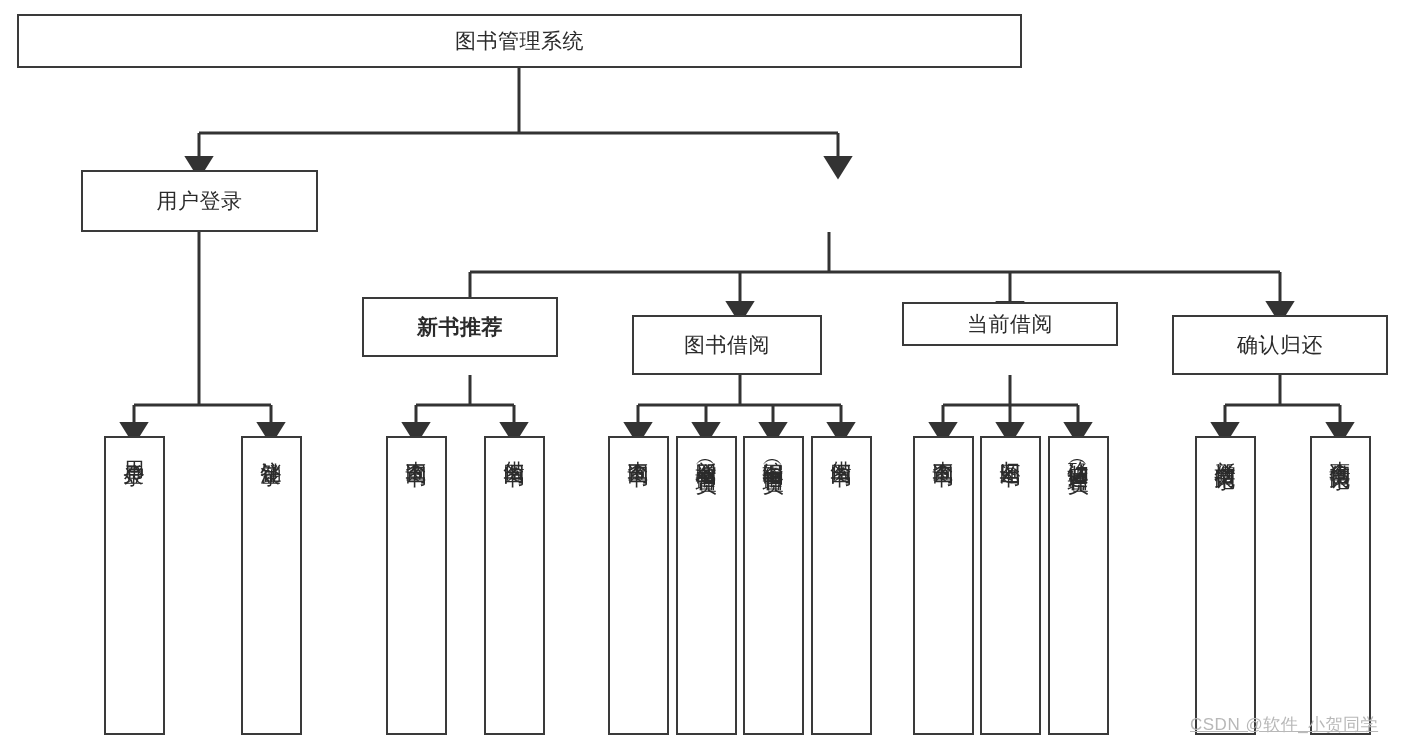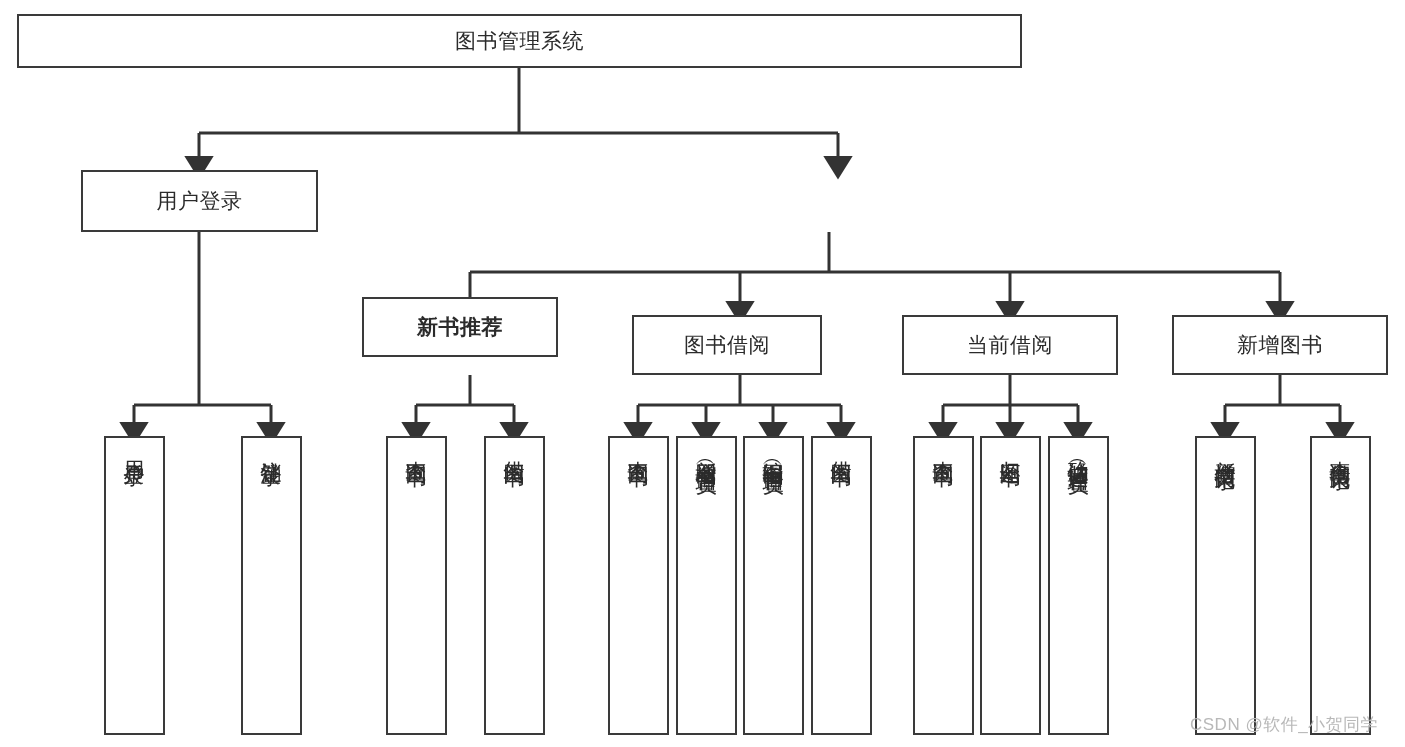--- a/index.html
+++ b/index.html
@@ -59,20 +59,21 @@
   }
   .watermark {
     position: absolute;
     left: 1190px;
     top: 713px;
     font-size: 17px;
     color: #b8b8b8;
     white-space: nowrap;
     letter-spacing: 0.5px;
     pointer-events: none;
+    text-decoration: underline;
   }
 </style>
 </head>
 <body>
 
 <div id="canvas">
 
   <svg id="diagram-svg" viewBox="0 0 1405 747" xmlns="http://www.w3.org/2000/svg">
     <defs>
       <marker id="arrowhead" markerWidth="10" markerHeight="10" refX="1.5" refY="5" orient="auto" markerUnits="strokeWidth">
@@ -130,25 +131,25 @@
   <div class="node horizontal" style="left:81px; top:170px; width:237px; height:62px;">
     <span class="node-label">用户登录</span>
   </div>
 
   <div class="node horizontal" style="left:362px; top:297px; width:196px; height:60px;font-weight:bold;">
     <span class="node-label">新书推荐</span>
   </div>
   <div class="node horizontal" style="left:632px; top:315px; width:190px; height:60px;">
     <span class="node-label">图书借阅</span>
   </div>
-  <div class="node horizontal" style="left:902px; top:315px; width:216px; height:60px;">
+  <div class="node horizontal" style="left:902px; top:302px; width:216px; height:44px;">
     <span class="node-label">当前借阅</span>
   </div>
   <div class="node horizontal" style="left:1172px; top:315px; width:216px; height:60px;">
-    <span class="node-label">新增图书</span>
+    <span class="node-label">确认归还</span>
   </div>
 
   <div class="node vertical" style="left:104px; top:436px; width:61px; height:299px;">
     <span class="node-label">用户登录</span>
   </div>
   <div class="node vertical" style="left:241px; top:436px; width:61px; height:299px;">
     <span class="node-label">注销登录</span>
   </div>
 
   <div class="node vertical" style="left:386px; top:436px; width:61px; height:299px;">

